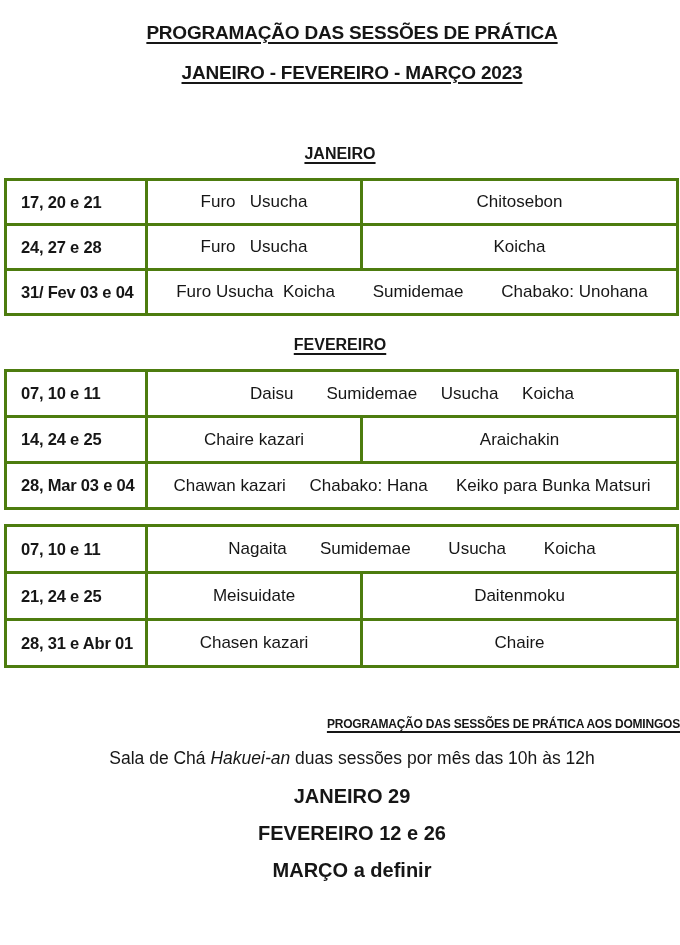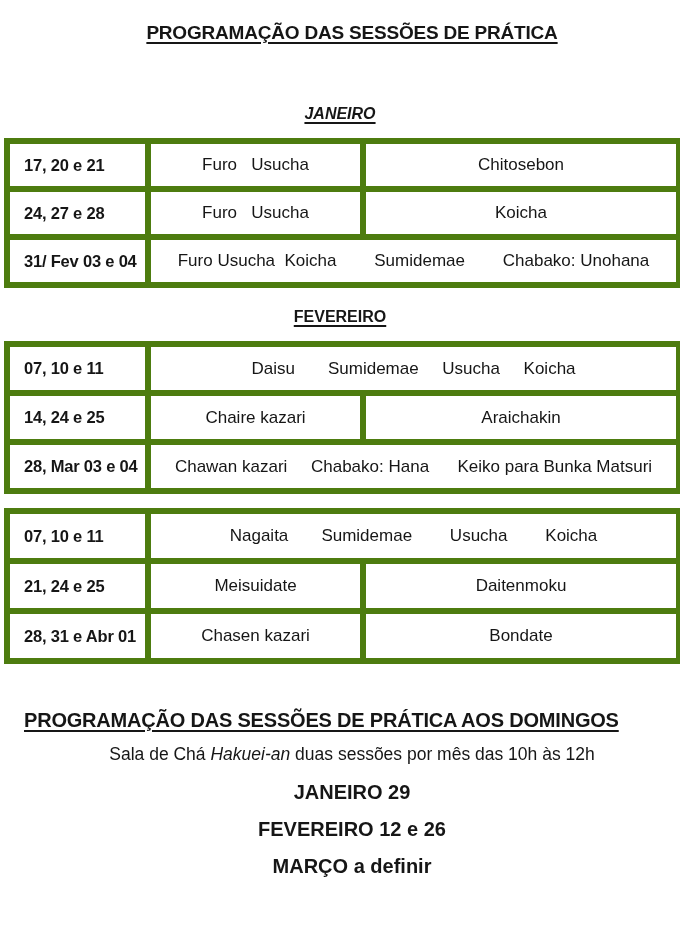--- a/index.html
+++ b/index.html
@@ -38,39 +38,39 @@
 
   .month-h {
     text-align: center;
     font-weight: 700;
     font-size: 16px;
     line-height: 20px;
     text-decoration: underline;
     text-underline-offset: 3px;
     text-decoration-thickness: 1.5px;
   }
-  .h-jan { margin-top: 59px; font-style: italic; }
+  .h-jan { margin-top: 59px; }
   .h-fev { margin-top: 19px; }
   .h-mar { margin-top: 28px; }
 
   table.mtab {
     border-collapse: collapse;
     table-layout: fixed;
     width: 672px;
     margin: 14px 4px 0 4px;
     border: 1.5px solid #1c1c1c;
   }
   .t-jan { margin-top: 14px; }
   .t-fev { margin-top: 16px; }
   .t-mar { margin-top: 20px; }
   col.c1 { width: 141px; }
   col.c2 { width: 215px; }
   col.c3 { width: 316px; }
   td {
-    border: 6px solid #4d7c0f;
+    border: 3px solid #4d7c0f;
     vertical-align: middle;
     overflow: hidden;
   }
   .t-jan td { height: 42px; }
   .t-fev td { height: 43px; }
   .t-mar td { height: 44px; }
   td.date {
     font-weight: 700;
     font-size: 16.5px;
     letter-spacing: -0.2px;
@@ -80,23 +80,23 @@
   }
   td.act {
     font-size: 17px;
     text-align: center;
     white-space: pre-wrap;
     padding: 0 2px;
   }
 
   .sun-h {
     margin-top: 45px;
-    text-align: left;
-    font-weight: 700;
-    font-size: 20px;
+    text-align: right;
+    font-weight: 700;
+    font-size: 12px;
     line-height: 22px;
     letter-spacing: -0.2px;
     text-decoration: underline;
     text-underline-offset: 3px;
     text-decoration-thickness: 1.5px;
   }
   .sun-line {
     margin-top: 12px;
     text-align: center;
     font-size: 17.5px;
@@ -112,20 +112,21 @@
     line-height: 20px;
   }
 </style>
 </head>
 <body>
 
 <div class="doc">
 
   <div class="shifted">
     <div class="title title1">PROGRAMAÇÃO DAS SESSÕES DE PRÁTICA</div>
+    <div class="title title2">JANEIRO - FEVEREIRO - MARÇO 2023</div>
   </div>
 
   <div class="month-h h-jan">JANEIRO</div>
   <table class="mtab t-jan">
     <colgroup>
         <col class="c1">
         <col class="c2">
         <col class="c3">
       </colgroup>
     <tbody>
@@ -182,21 +183,21 @@
         <td class="act" colspan="2">Nagaita       Sumidemae        Usucha        Koicha</td>
       </tr>
       <tr>
         <td class="date">21, 24 e 25</td>
         <td class="act">Meisuidate</td>
         <td class="act">Daitenmoku</td>
       </tr>
       <tr>
         <td class="date">28, 31 e Abr 01</td>
         <td class="act">Chasen kazari</td>
-        <td class="act">Bondate</td>
+        <td class="act">Chaire</td>
       </tr>
     </tbody>
   </table>
 
   <div class="shifted">
     <div class="sun-h">PROGRAMAÇÃO DAS SESSÕES DE PRÁTICA AOS DOMINGOS</div>
     <div class="sun-line"><span>Sala de Chá </span><span class="it">Hakuei-an</span><span> duas sessões por mês das 10h às 12h</span></div>
     <div class="sun-item">JANEIRO 29</div>
     <div class="sun-item">FEVEREIRO 12 e 26</div>
     <div class="sun-item">MARÇO a definir</div>

